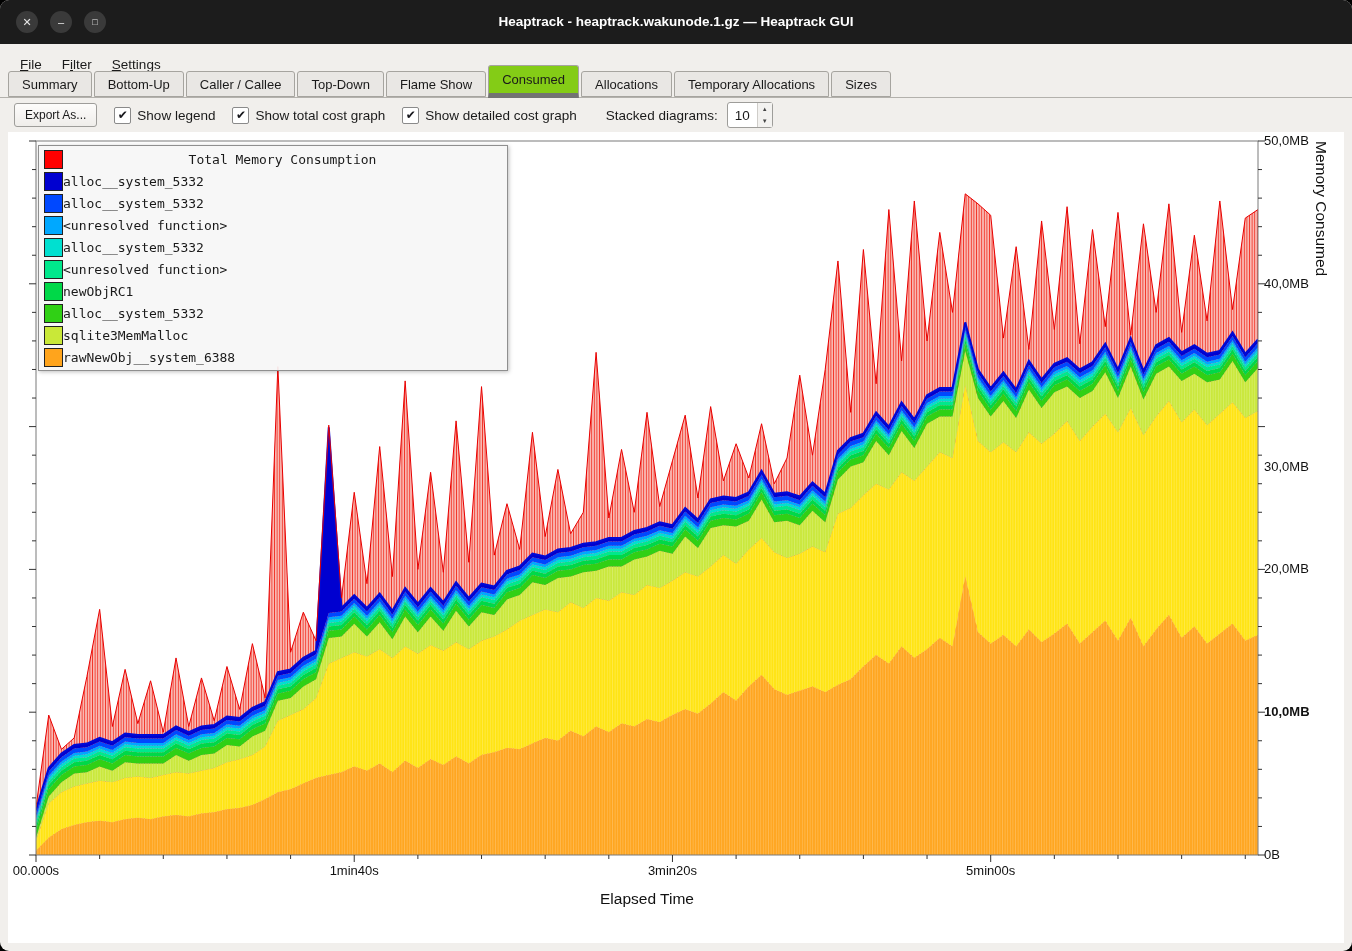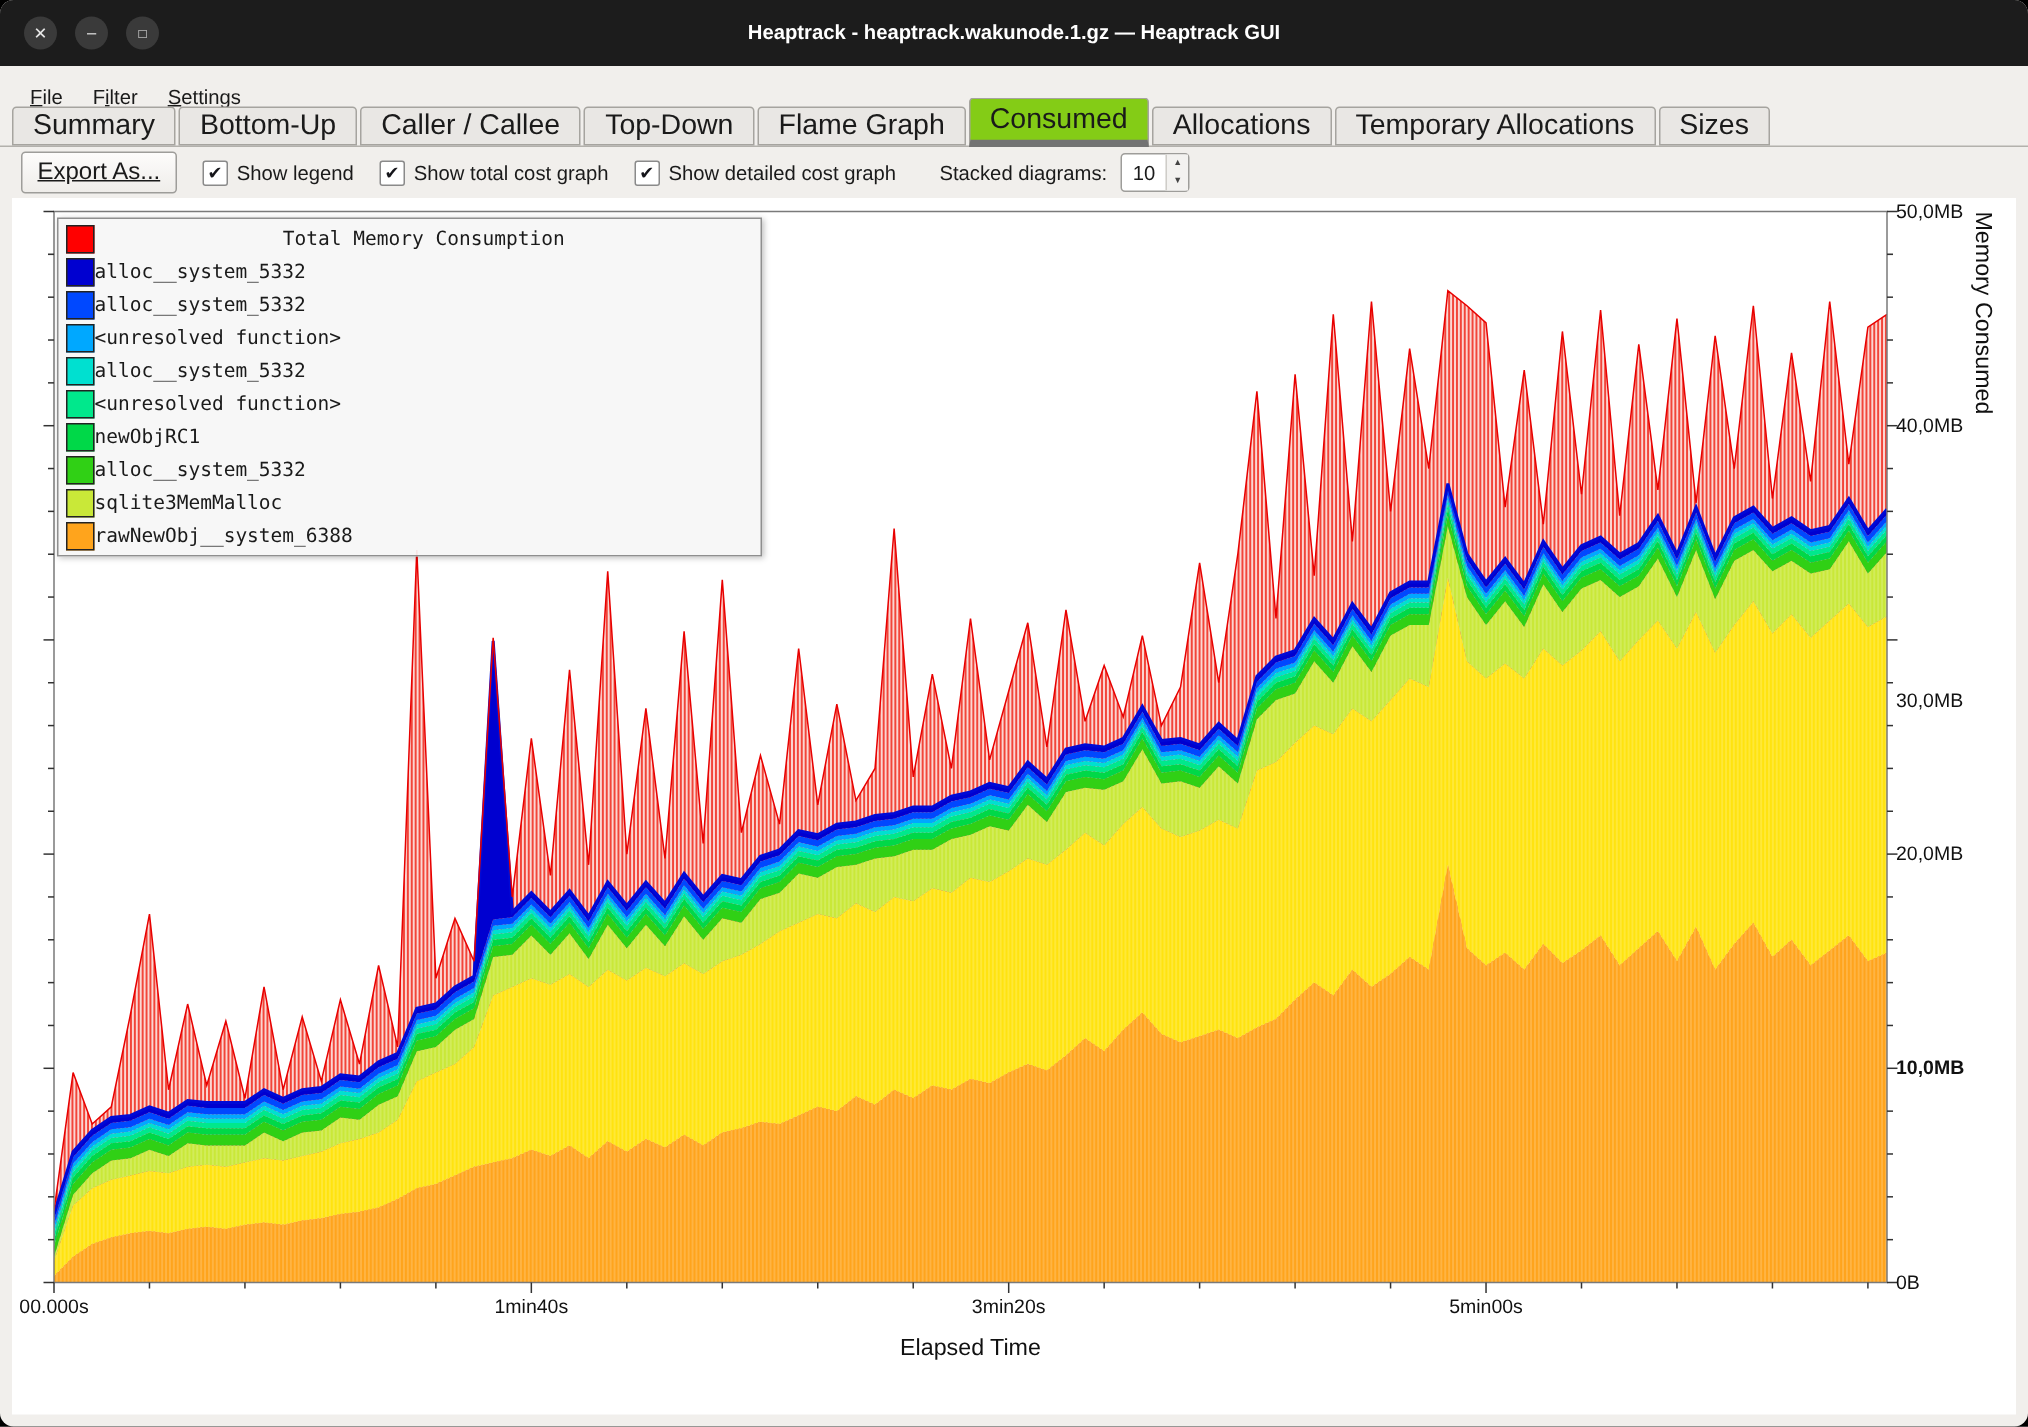--- a/index.html
+++ b/index.html
@@ -16,28 +16,28 @@
 
   
   .menubar{position:absolute;top:44px;left:0;right:0;height:40px;display:flex;align-items:center;
     padding-left:10px;font-size:13.5px;color:#1a1a1a;}
   .menu-item{padding:3px 10px;}
 
   
   .tabbar{position:absolute;top:70px;left:0;right:0;height:27px;display:flex;align-items:flex-end;
     padding-left:8px;border-bottom:1px solid #b3b1ac;}
   .tab{display:flex;align-items:center;height:24px;padding:0 13px;margin-right:2px;
-    background:#e9e7e4;border:1px solid #a6a49f;border-radius:3px 3px 0 0;font-size:19px;color:#1a1a1a;}
+    background:#e9e7e4;border:1px solid #a6a49f;border-radius:3px 3px 0 0;font-size:13px;color:#1a1a1a;}
   .tab.active{height:27px;background:#84cc16;border-bottom:5px solid #737373;margin-bottom:-1px;}
 
   
   .toolbar{position:absolute;top:98px;left:0;right:0;height:34px;display:flex;align-items:center;
     gap:17px;padding-left:14px;font-size:13.5px;color:#1a1a1a;}
   .export-btn{border:1px solid #9e9d9a;background:linear-gradient(#fdfcfb,#efedea);border-radius:3px;
-    padding:4px 10px;font-size:16px;font-family:"Liberation Sans",sans-serif;color:#1a1a1a;text-decoration:underline;}
+    padding:4px 10px;font-size:12px;font-family:"Liberation Sans",sans-serif;color:#1a1a1a;}
   .cb{display:flex;align-items:center;gap:6px;}
   .cb .box{width:15px;height:15px;background:#fff;border:1px solid #8a8a8a;border-radius:2px;
     font-size:12px;line-height:14px;text-align:center;color:#15151a;}
   .spin{display:inline-flex;border:1px solid #9e9d9a;background:#fff;border-radius:3px;height:24px;
     align-items:stretch;margin-left:-8px;}
   .spin .val{display:flex;align-items:center;padding:0 7px;font-size:13.5px;}
   .spin .arrows{display:flex;flex-direction:column;border-left:1px solid #cfcdc9;background:#f3f2f0;}
   .spin .arrows span{flex:1;font-size:6px;line-height:11px;padding:0 4px;color:#444;display:flex;
     align-items:center;justify-content:center;}
 
@@ -74,21 +74,21 @@
       <div class="menu-item"><u>F</u><span>i</span><span>l</span><span>e</span></div>
       <div class="menu-item"><span>F</span><u>i</u><span>l</span><span>t</span><span>e</span><span>r</span></div>
       <div class="menu-item"><u>S</u><span>e</span><span>t</span><span>t</span><span>i</span><span>n</span><span>g</span><span>s</span></div>
     </div>
 
   <div class="tabbar" id="tabbar">
       <div class="tab">Summary</div>
       <div class="tab">Bottom-Up</div>
       <div class="tab">Caller / Callee</div>
       <div class="tab">Top-Down</div>
-      <div class="tab">Flame Graph</div>
+      <div class="tab">Flame Show</div>
       <div class="tab active">Consumed</div>
       <div class="tab">Allocations</div>
       <div class="tab">Temporary Allocations</div>
       <div class="tab">Sizes</div>
     </div>
 
   <div class="toolbar">
     <button class="export-btn">Export As...</button>
     <span id="checkboxes" style="display:flex;gap:17px;">
         <label class="cb">

